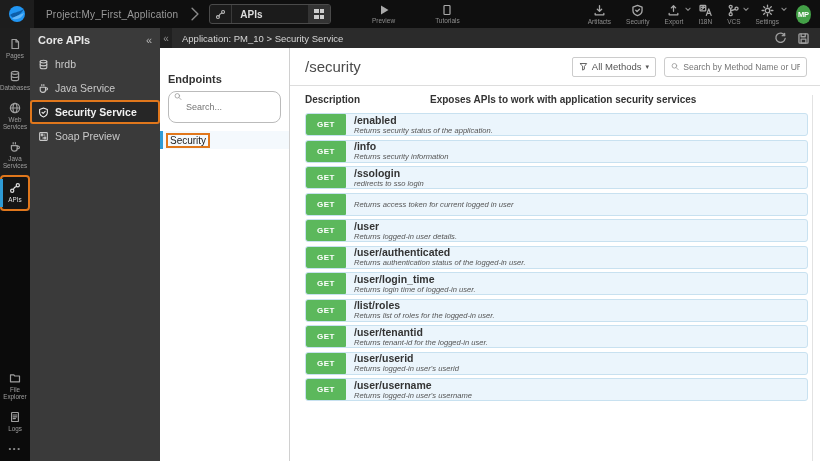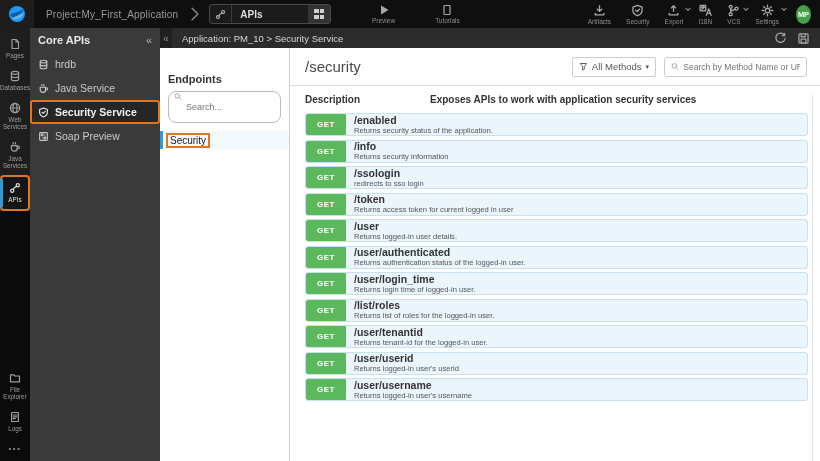--- a/index.html
+++ b/index.html
@@ -109,21 +109,21 @@
 
   .endpoint-list { padding:2px 12px 0 15px; }
   .api-row { display:flex; align-items:stretch; height:23px; margin-bottom:3.5px;
              background:var(--row-blue-bg,#ebf5fc); border:1px solid var(--row-blue-border,#c8e1f0);
              border-radius:3px; overflow:hidden; cursor:pointer; }
   .get-btn { width:40px; background:var(--get-green,#5cb85c); color:#fff; font-size:8px;
              font-weight:bold; display:flex; align-items:center; justify-content:center;
              border-radius:1px; letter-spacing:.5px; }
   .row-text { display:flex; flex-direction:column; justify-content:center; padding-left:8px; }
   .row-path { font-size:10.5px; font-weight:bold; color:#333; line-height:11px; }
-  .row-desc { font-size:7.6px; color:#555; line-height:9px; }
+  .row-desc { font-size:7.6px; font-style:italic; color:#555; line-height:9px; }
 
   .right-divider { position:absolute; right:7px; top:47px; width:1px; height:375px;
                    background:#e2e2e2; }
 </style>
 </head>
 <body>
 
 <div class="topbar">
   <div class="logo-box">
     <svg width="18" height="18" viewBox="0 0 18 18">
@@ -402,21 +402,20 @@
       <div class="api-row">
     <span class="get-btn">GET</span>
     <span class="row-text">
       <span class="row-path">/ssologin</span>
       <span class="row-desc">redirects to sso login</span>
     </span>
   </div>
       <div class="api-row">
     <span class="get-btn">GET</span>
     <span class="row-text">
-      <span class="row-path">/token</span>
       <span class="row-desc">Returns access token for current logged in user</span>
     </span>
   </div>
       <div class="api-row">
     <span class="get-btn">GET</span>
     <span class="row-text">
       <span class="row-path">/user</span>
       <span class="row-desc">Returns logged-in user details.</span>
     </span>
   </div>

